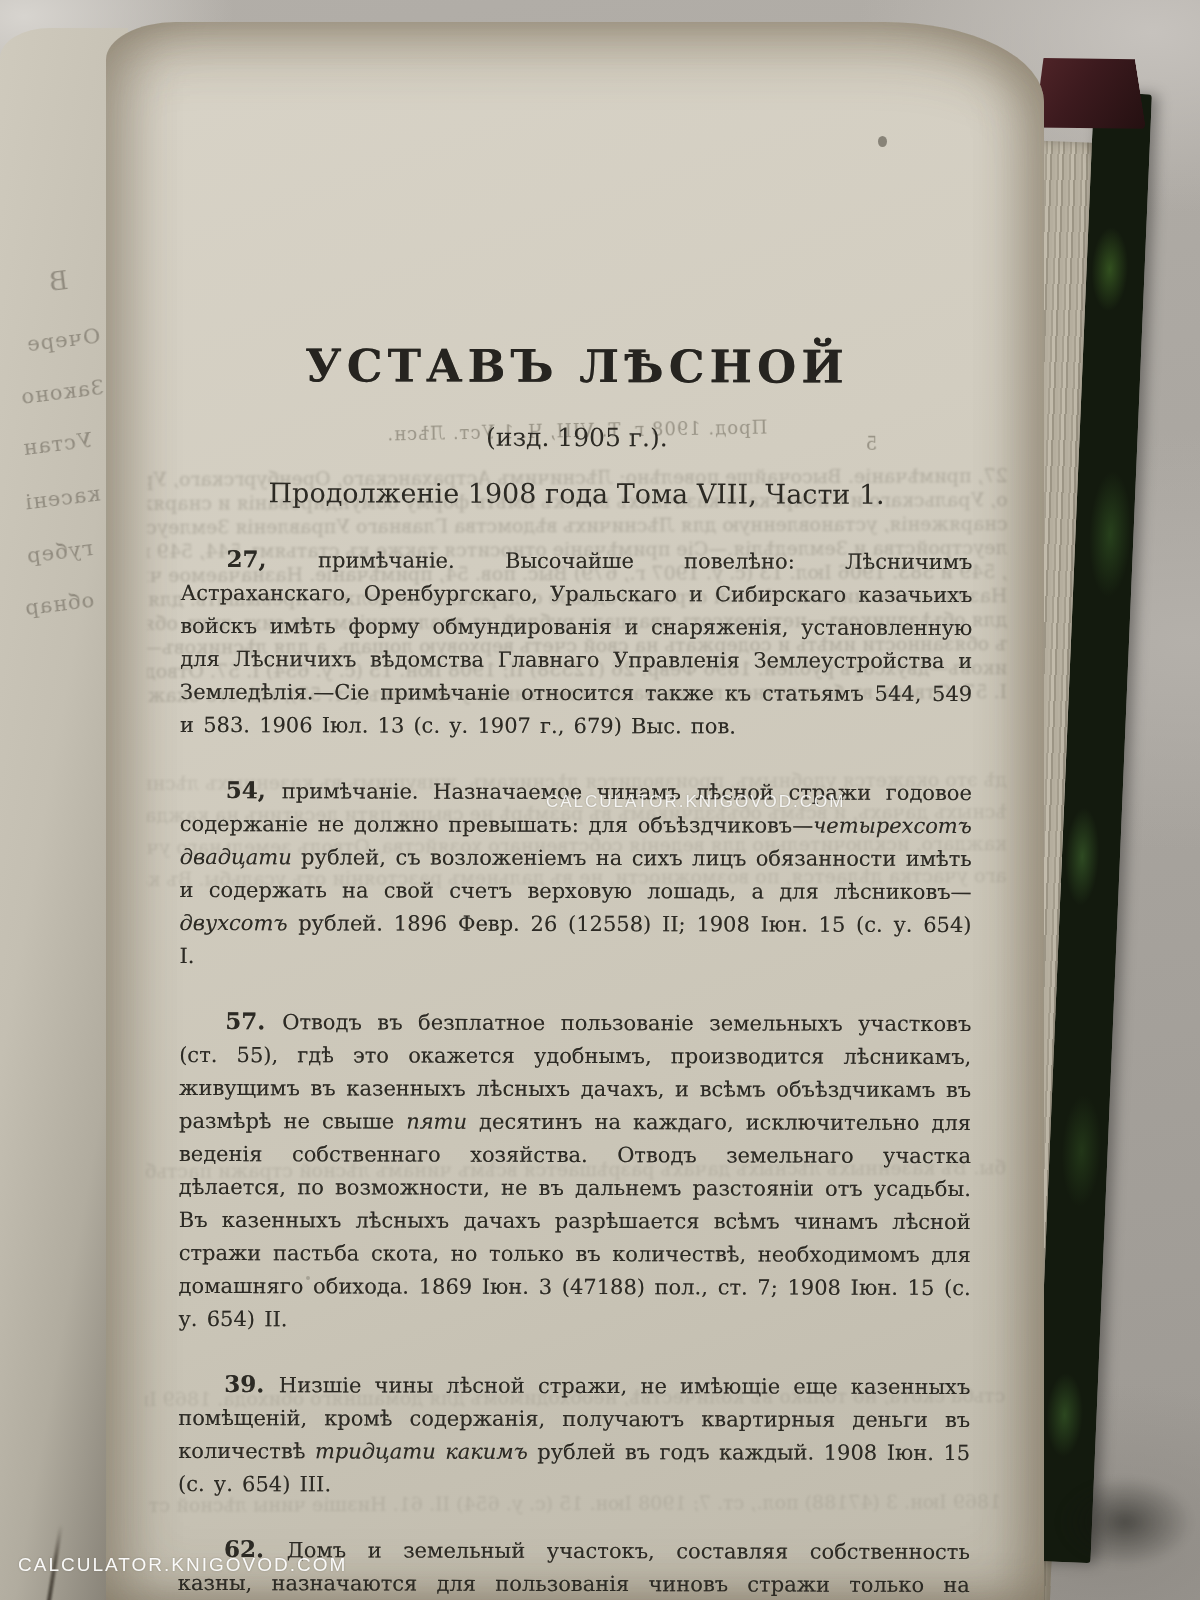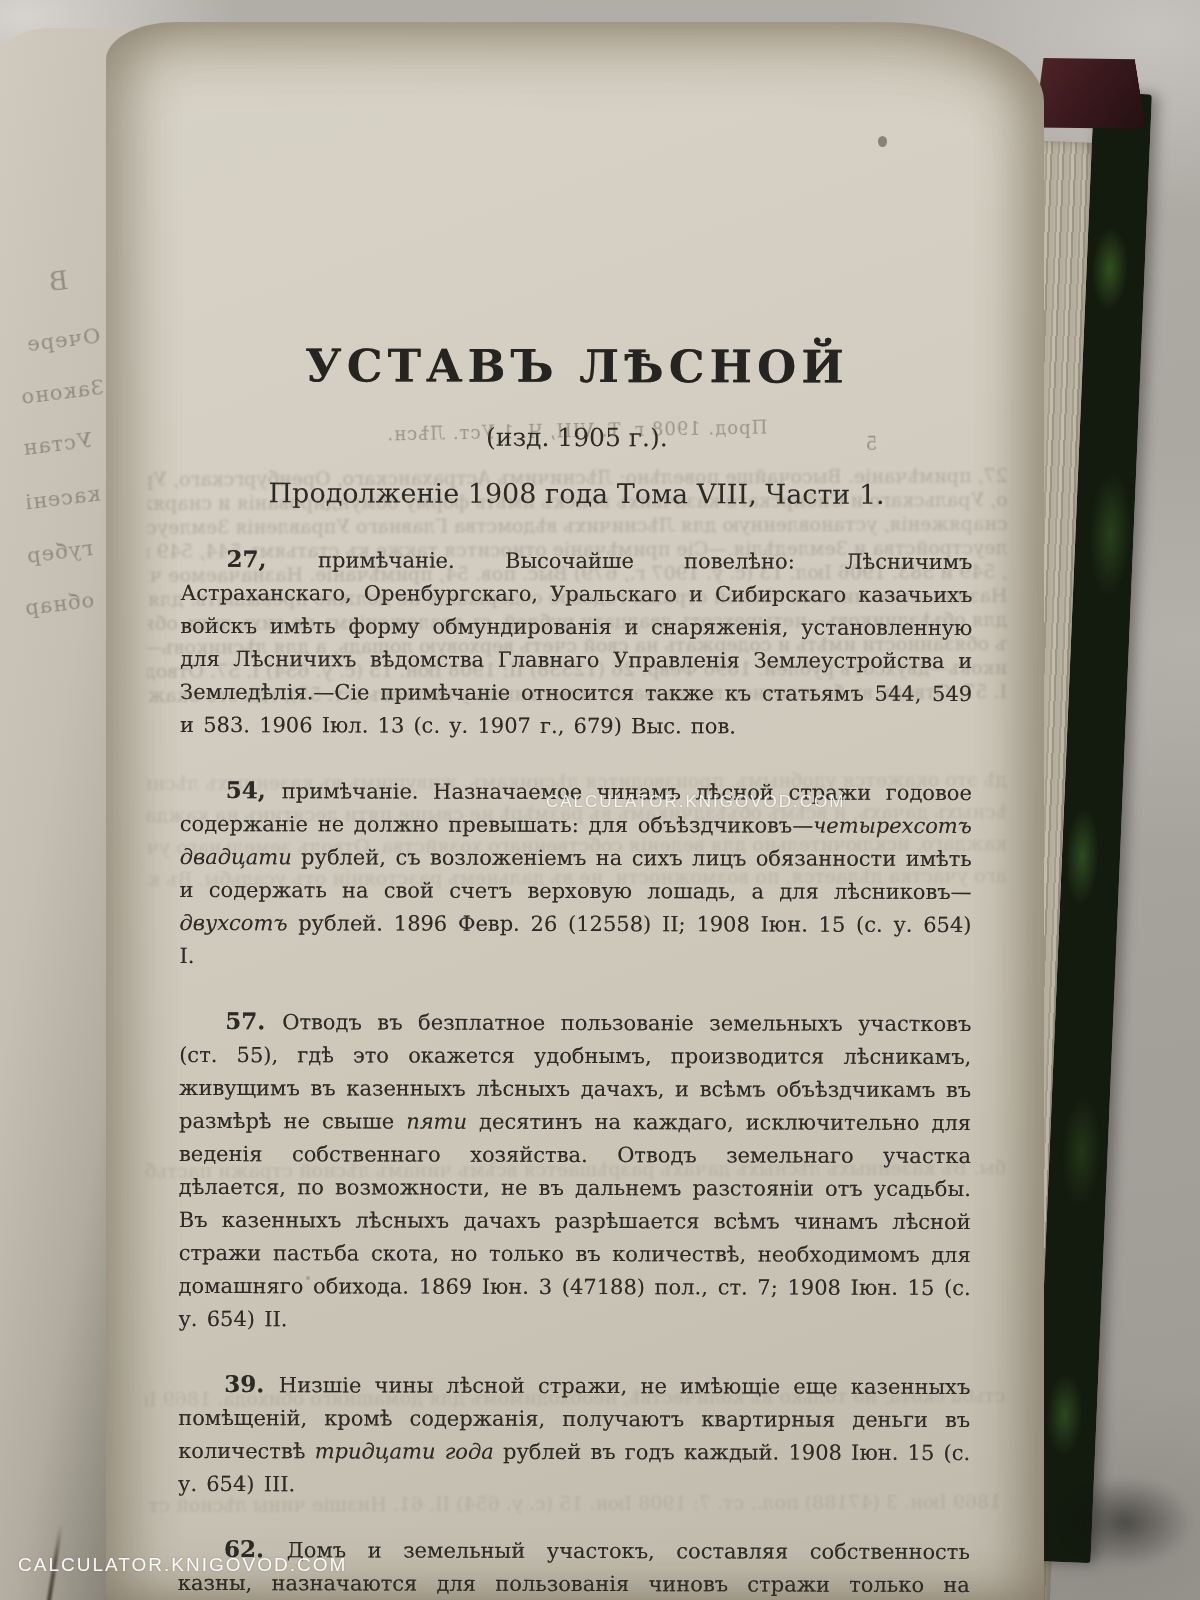--- a/index.html
+++ b/index.html
@@ -183,21 +183,21 @@
 
     <div class="print">
       <h1 class="title-main">УСТАВЪ ЛѢСНОЙ</h1>
       <div class="title-edition">(изд. 1905 г.).</div>
       <div class="title-subtitle">Продолженіе 1908 года Тома VIII, Части 1.</div>
 
       <div class="articles">
         <p class="article"><span class="seg-num">27, </span><span class="seg-label">примѣчаніе.</span><span class="seg-t"> Высочайше повелѣно: Лѣсничимъ Астраханскаго, Оренбургскаго, Уральскаго и Сибирскаго казачьихъ войскъ имѣть форму обмундированія и снаряженія, установленную для Лѣсничихъ вѣдомства Главнаго Управленія Землеустройства и Земледѣлія.—Сіе примѣчаніе относится также къ статьямъ 544, 549 и 583. 1906 Іюл. 13 (с. у. 1907 г., 679) Выс. пов.</span></p>
         <p class="article"><span class="seg-num">54, </span><span class="seg-label">примѣчаніе.</span><span class="seg-t"> Назначаемое чинамъ лѣсной стражи годовое содержаніе не должно превышать: для объѣздчиковъ—</span><span class="seg-it">четырехсотъ двадцати</span><span class="seg-t"> рублей, съ возложеніемъ на сихъ лицъ обязанности имѣть и содержать на свой счетъ верховую лошадь, а для лѣсниковъ—</span><span class="seg-it">двухсотъ</span><span class="seg-t"> рублей. 1896 Февр. 26 (12558) II; 1908 Іюн. 15 (с. у. 654) I.</span></p>
         <p class="article"><span class="seg-num">57. </span><span class="seg-t">Отводъ въ безплатное пользованіе земельныхъ участковъ (ст. 55), гдѣ это окажется удобнымъ, производится лѣсникамъ, живущимъ въ казенныхъ лѣсныхъ дачахъ, и всѣмъ объѣздчикамъ въ размѣрѣ не свыше </span><span class="seg-it">пяти</span><span class="seg-t"> десятинъ на каждаго, исключительно для веденія собственнаго хозяйства. Отводъ земельнаго участка дѣлается, по возможности, не въ дальнемъ разстояніи отъ усадьбы. Въ казенныхъ лѣсныхъ дачахъ разрѣшается всѣмъ чинамъ лѣсной стражи пастьба скота, но только въ количествѣ, необходимомъ для домашняго обихода. 1869 Іюн. 3 (47188) пол., ст. 7; 1908 Іюн. 15 (с. у. 654) II.</span></p>
-        <p class="article"><span class="seg-num">39. </span><span class="seg-t">Низшіе чины лѣсной стражи, не имѣющіе еще казенныхъ помѣщеній, кромѣ содержанія, получаютъ квартирныя деньги въ количествѣ </span><span class="seg-it">тридцати года</span><span class="seg-t"> рублей въ годъ каждый. 1908 Іюн. 15 (с. у. 654) III.</span></p>
+        <p class="article"><span class="seg-num">39. </span><span class="seg-t">Низшіе чины лѣсной стражи, не имѣющіе еще казенныхъ помѣщеній, кромѣ содержанія, получаютъ квартирныя деньги въ количествѣ </span><span class="seg-it">тридцати какимъ</span><span class="seg-t"> рублей въ годъ каждый. 1908 Іюн. 15 (с. у. 654) III.</span></p>
         <p class="article"><span class="seg-num">62. </span><span class="seg-t">Домъ и земельный участокъ, составляя собственность казны, назначаются для пользованія чиновъ стражи только на время ихъ лѣсной службы. По выходѣ изъ службы, по какимъ бы то ни было причинамъ, чины, получающіе одно денежное содержаніе, удовлетворяются деньгами по день увольненія. Чины, получающіе довольствіе деньгами и землею, удовлетворяются денежнымъ содержаніемъ также по день увольненія. Въ отношеніи же земельнаго надѣла соблюдается слѣдующій порядокъ: въ случаѣ увольненія отъ службы по собственному желанію, земельный участокъ тотчасъ же поступаетъ въ распоряженіе лѣснаго</span></p>
       </div>
     </div>
 
   </div>
 </div>
 
 <div class="bottom-crease"></div>
 <div class="speck" style="left:878px;top:136px;width:9px;height:11px;"></div>
 <div class="speck" style="left:306px;top:1276px;width:4px;height:4px;opacity:.5;"></div>

